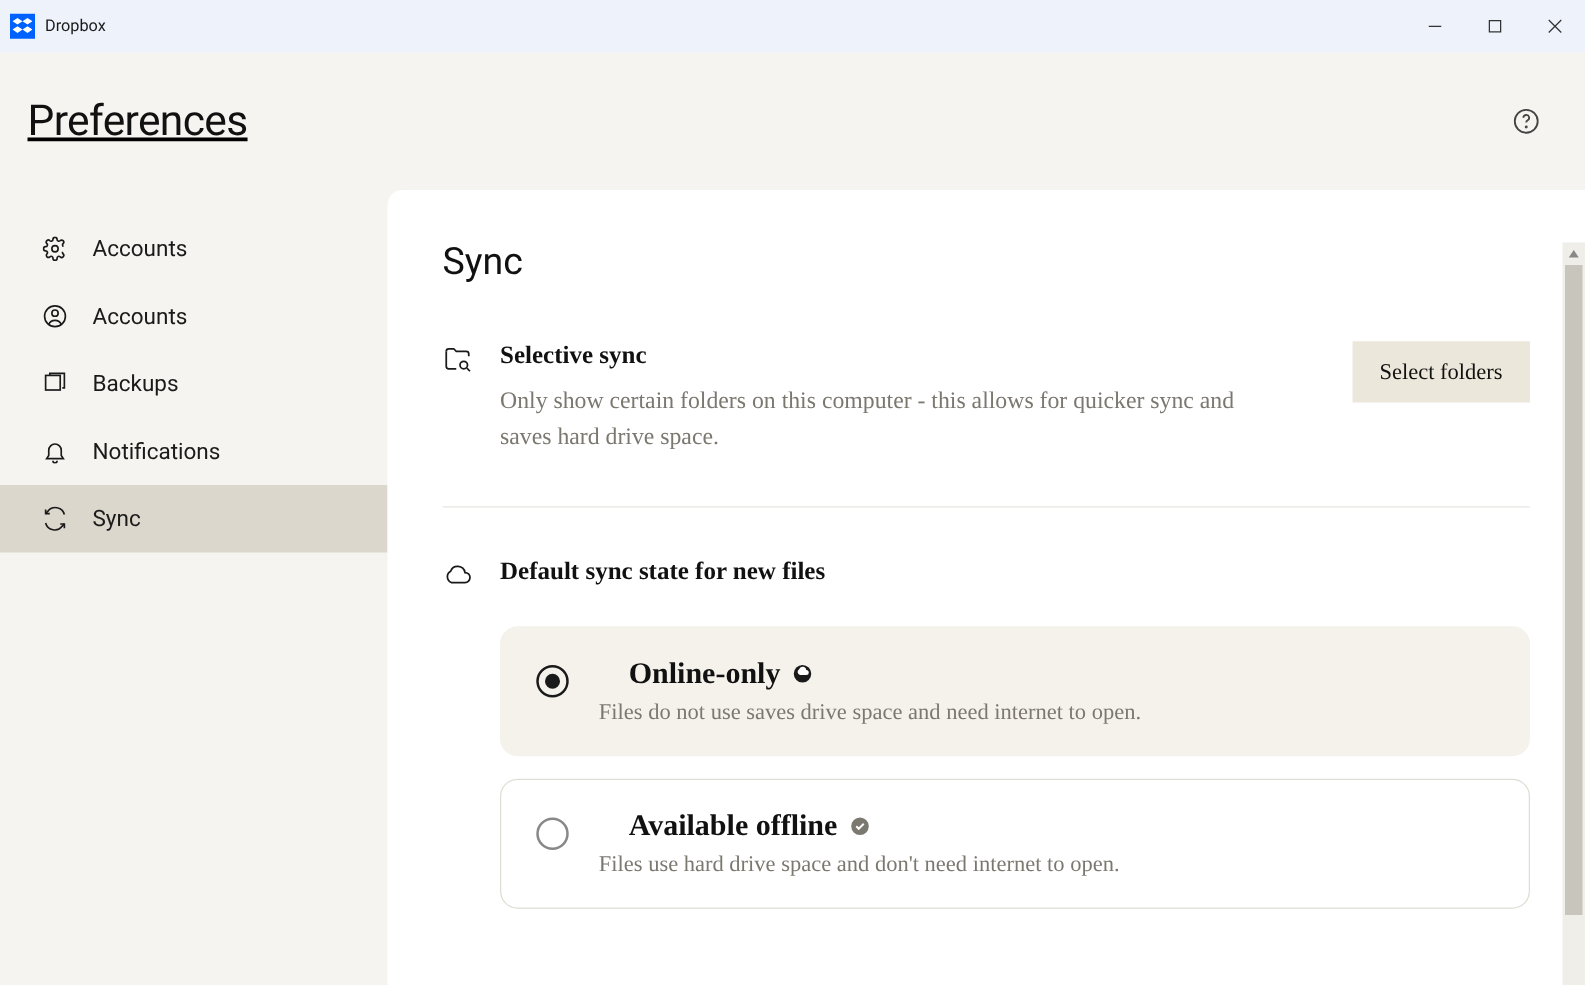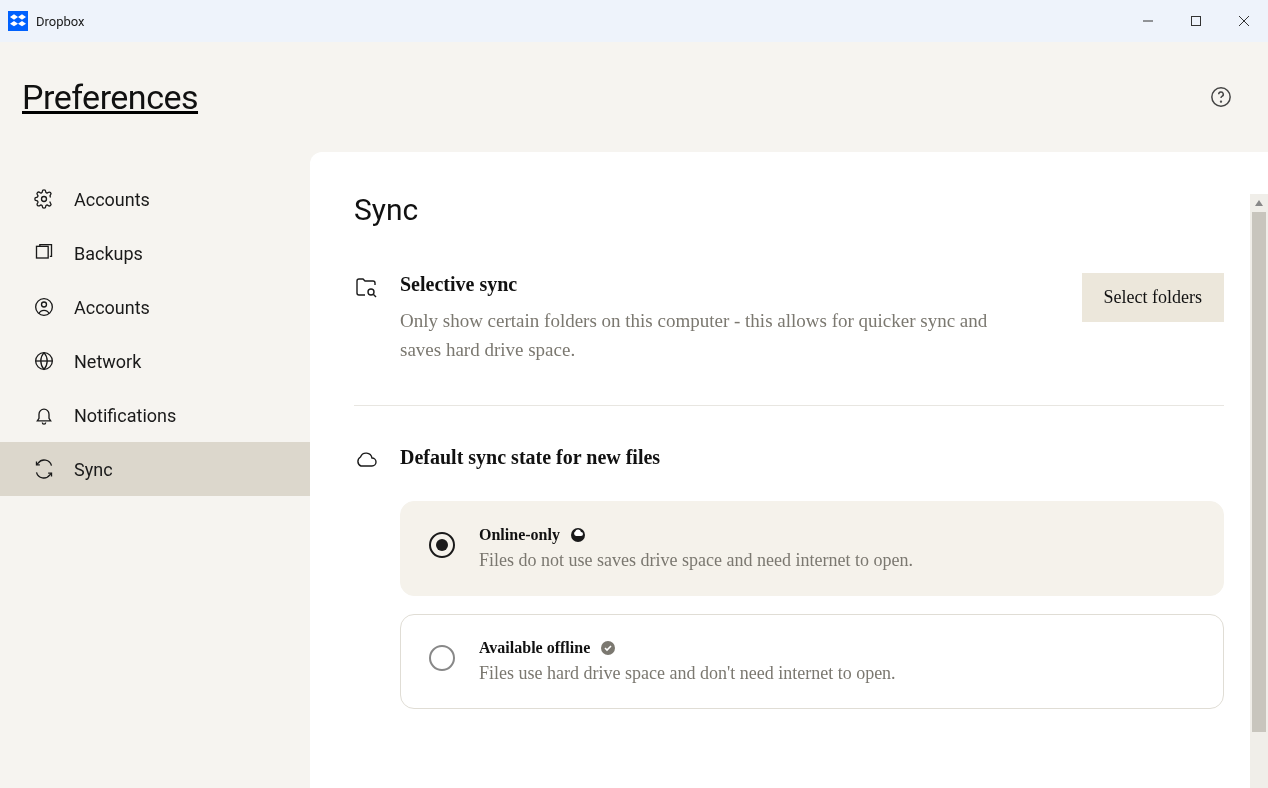--- a/index.html
+++ b/index.html
@@ -50,21 +50,21 @@
   .btn { background: #ece7db; border: none; padding: 14px 22px; font-size: 18px; color: #111; cursor: pointer; font-family: inherit; }
   
   .radio-group { margin-top: 32px; display: flex; flex-direction: column; gap: 18px; }
   .radio-card { border: 1px solid #e0ddd5; border-radius: 14px; padding: 24px 28px; display: flex; gap: 24px; align-items: flex-start; cursor: pointer; }
   .radio-card.selected { background: #f5f2eb; border-color: #f5f2eb; }
   .radio-dot { width: 26px; height: 26px; border-radius: 50%; border: 2.5px solid #1a1a1a; flex-shrink: 0; margin-top: 6px; display: flex; align-items: center; justify-content: center; }
   .radio-card.selected .radio-dot::after { content: ''; width: 12px; height: 12px; background: #1a1a1a; border-radius: 50%; }
   .radio-card:not(.selected) .radio-dot { border-color: #888; }
   .radio-body { flex: 1; }
   .radio-title-row { display: flex; align-items: center; gap: 10px; }
-  .radio-title { font-size: 16px; font-weight: 600; color: #111; }
+  .radio-title { font-size: 24px; font-weight: 600; color: #111; margin-left: 24px; }
   .radio-badge { width: 16px; height: 16px; }
   .radio-badge svg { width: 16px; height: 16px; }
   .radio-desc { font-size: 18px; color: #7b7870; margin-top: 6px; }
   
   
   .scrollbar { position: absolute; right: 0; top: 152px; bottom: 0; width: 18px; background: #f0eee9; }
   .scrollbar-arrow { height: 18px; display:flex; align-items:center; justify-content:center; }
   .scrollbar-arrow svg { width:10px; height:10px; fill:#888; }
   .scrollbar-thumb { position:absolute; left:2px; right:2px; top:18px; height: 520px; background: #c8c5bd; border-radius: 0; }
 </style>
@@ -112,45 +112,35 @@
             <svg viewBox="0 0 24 24">
               <circle cx="12" cy="12" r="3"></circle>
               <path d="M19.4 15a1.7 1.7 0 0 0 .34 1.87l.06.06a2 2 0 1 1-2.83 2.83l-.06-.06a1.7 1.7 0 0 0-1.87-.34 1.7 1.7 0 0 0-1 1.56V21a2 2 0 1 1-4 0v-.09a1.7 1.7 0 0 0-1-1.56 1.7 1.7 0 0 0-1.87.34l-.06.06a2 2 0 1 1-2.83-2.83l.06-.06A1.7 1.7 0 0 0 4.6 15a1.7 1.7 0 0 0-1.56-1H3a2 2 0 1 1 0-4h.09A1.7 1.7 0 0 0 4.6 9a1.7 1.7 0 0 0-.34-1.87l-.06-.06A2 2 0 1 1 7.03 4.24l.06.06A1.7 1.7 0 0 0 9 4.6a1.7 1.7 0 0 0 1-1.56V3a2 2 0 1 1 4 0v.09a1.7 1.7 0 0 0 1 1.56 1.7 1.7 0 0 0 1.87-.34l.06-.06a2 2 0 1 1 2.83 2.83l-.06.06A1.7 1.7 0 0 0 19.4 9c.14.34.22.7.22 1.07"></path>
             </svg>
           </span>
         <span>Accounts</span>
       </div>
       <div class="nav-item">
         <span class="nav-icon">
             <svg viewBox="0 0 24 24">
-              <rect x="3" y="4" width="14" height="14"></rect>
-              <path d="M7 4V2h14v14h-2"></path>
-            </svg>
-          </span>
-        <span>Backups</span>
-      </div>
-      <div class="nav-item">
-        <span class="nav-icon">
-            <svg viewBox="0 0 24 24">
               <circle cx="12" cy="12" r="10"></circle>
               <circle cx="12" cy="9" r="3"></circle>
               <path d="M6 20c1-3 4-4 6-4s5 1 6 4"></path>
             </svg>
           </span>
         <span>Accounts</span>
       </div>
       <div class="nav-item">
         <span class="nav-icon">
             <svg viewBox="0 0 24 24">
-              <circle cx="12" cy="12" r="10"></circle>
-              <line x1="2" y1="12" x2="22" y2="12"></line>
-              <path d="M12 2a15 15 0 0 1 0 20a15 15 0 0 1 0-20"></path>
-            </svg>
-          </span>
-        <span>Network</span>
+              <rect x="3" y="4" width="14" height="14"></rect>
+              <path d="M7 4V2h14v14h-2"></path>
+            </svg>
+          </span>
+        <span>Backups</span>
       </div>
       <div class="nav-item">
         <span class="nav-icon">
             <svg viewBox="0 0 24 24">
               <path d="M18 16v-5a6 6 0 1 0-12 0v5l-2 3h16z"></path>
               <path d="M10 21a2 2 0 0 0 4 0"></path>
             </svg>
           </span>
         <span>Notifications</span>
       </div>

